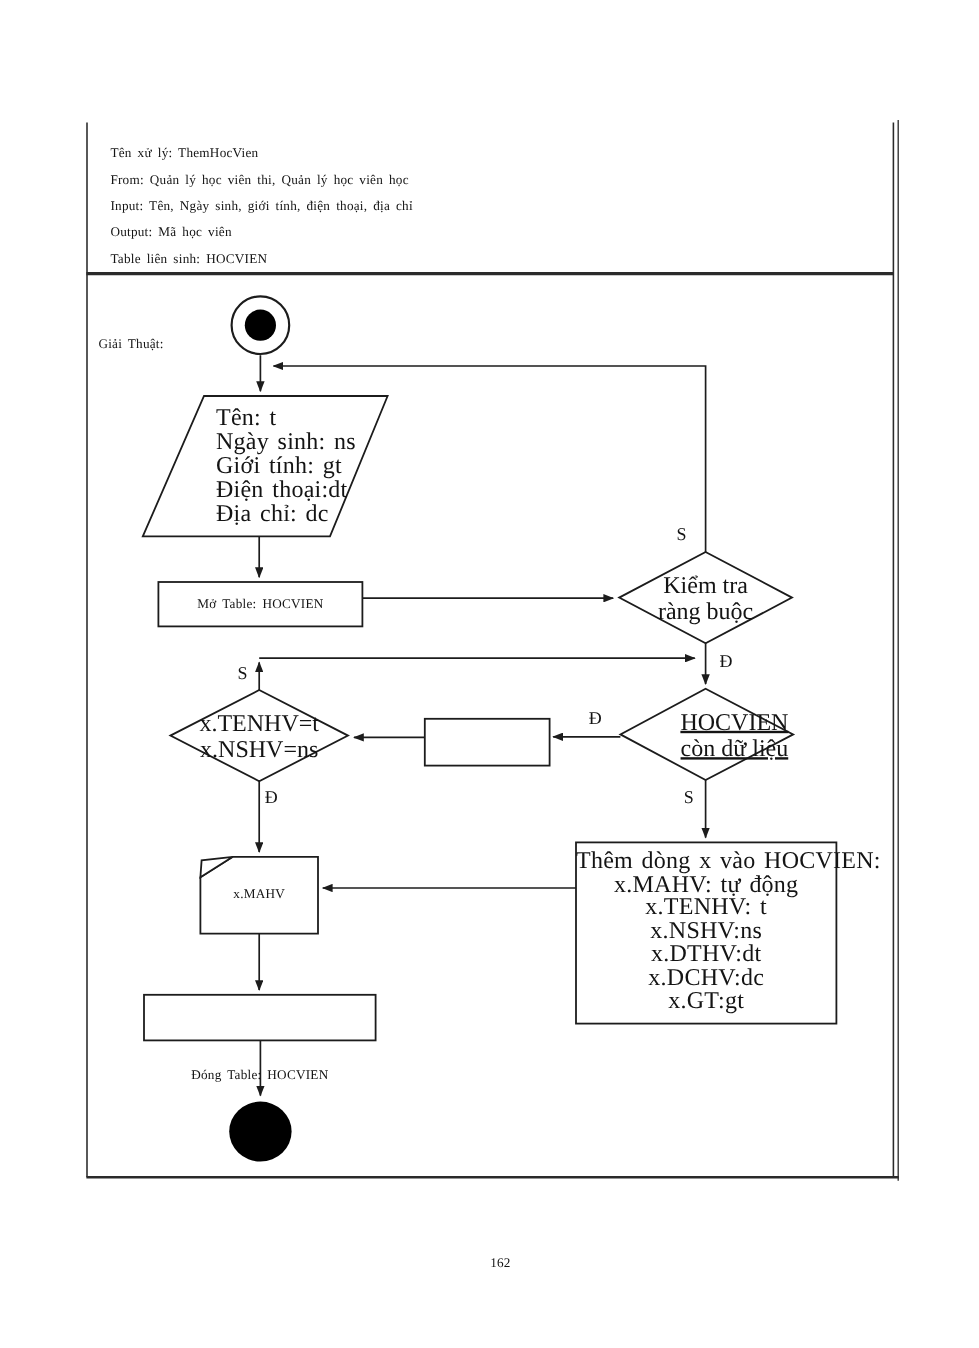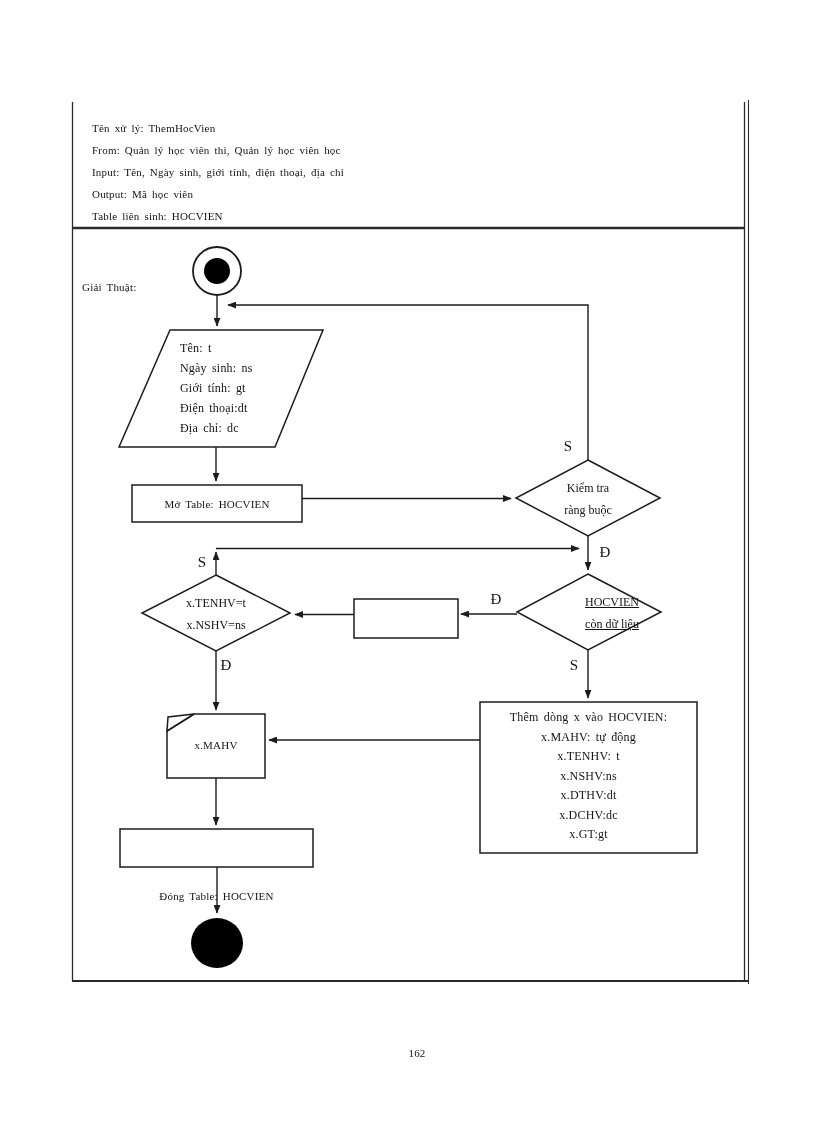--- a/index.html
+++ b/index.html
@@ -3,21 +3,21 @@
 <meta charset="utf-8">
 <style>
   html,body{margin:0;padding:0;}
   body{
     width:816px;height:1123px;background:#ffffff;position:relative;
     font-family:"Liberation Serif", serif;color:#141414;overflow:hidden;
   }
   .abs{position:absolute;}
   .ctr{display:flex;align-items:center;justify-content:center;text-align:center;}
   .txt{font-size:11px;letter-spacing:.2px;word-spacing:2px;white-space:nowrap;}
-  .small{font-size:12px;}
+  .small{font-size:20px;}
   svg{position:absolute;top:0;left:0;}
   .lbl{font-size:15px;width:20px;text-align:center;}
 </style>
 </head>
 <body>
 
 <div class="abs" style="left:0;top:0;width:816px;height:1123px;">
 
   <svg width="816" height="1123" viewBox="0 0 816 1123">
     <defs>

